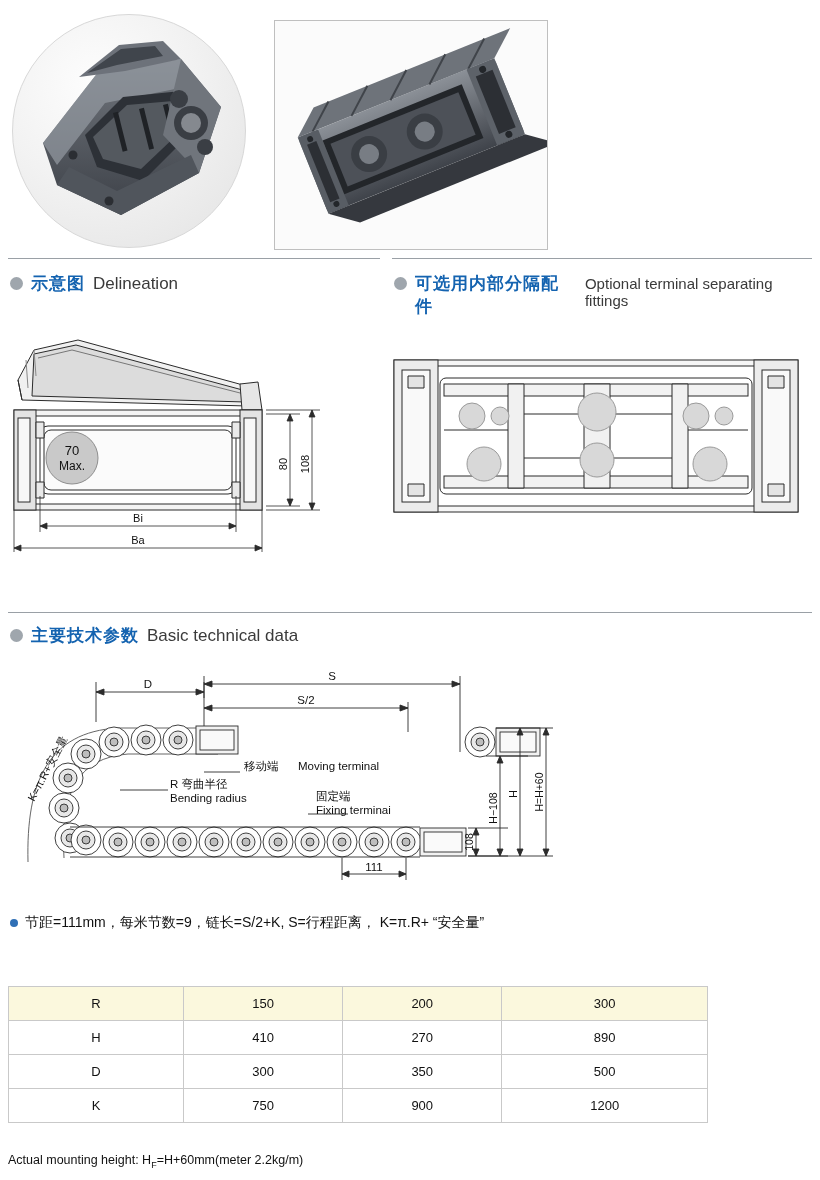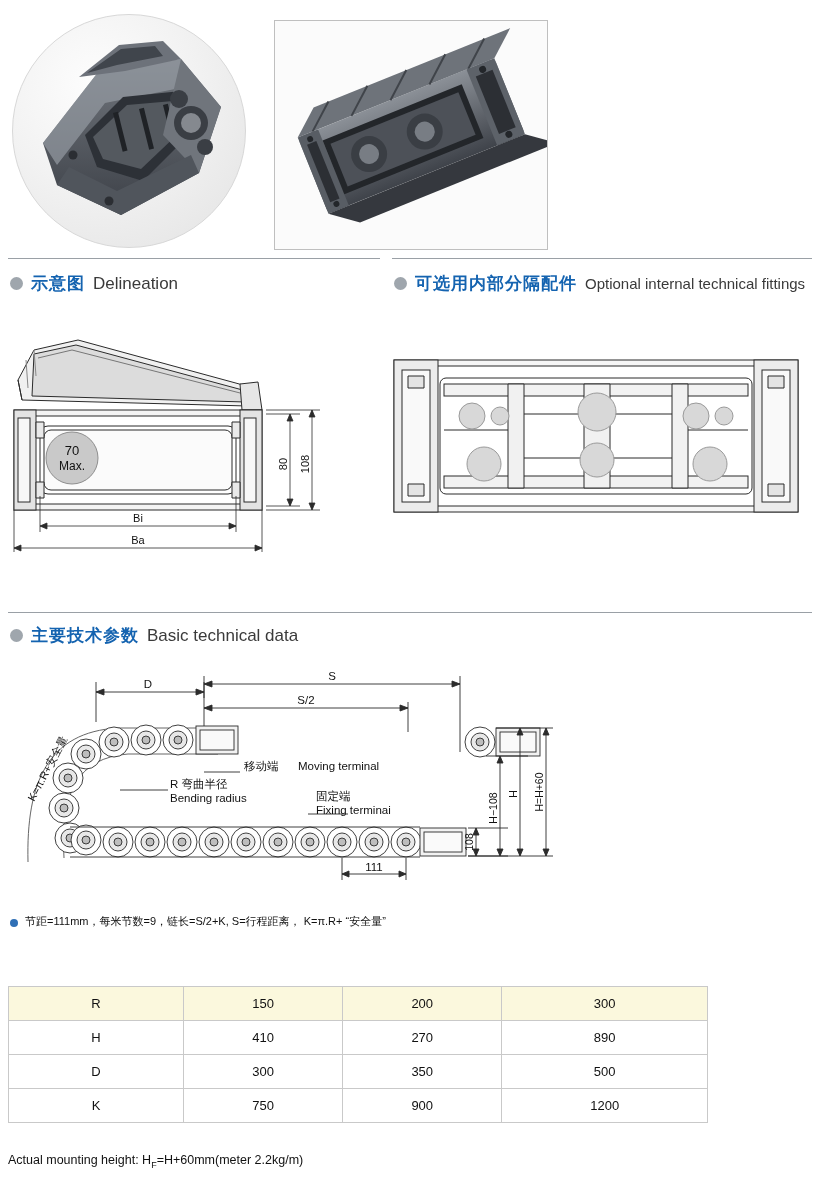--- a/index.html
+++ b/index.html
@@ -34,21 +34,21 @@
     background:#9fa6ad;display:inline-block;position:relative;top:1px;flex:none;
   }
   .cn-head{color:#1463b0;font-size:17px;font-weight:bold;letter-spacing:1px;}
   .en-head{color:#3a3a3a;font-size:17px;font-family:"Liberation Sans",sans-serif;}
 
   
   svg{display:block;}
   .dwg{position:absolute;}
 
   
-  .note-line{position:absolute;display:flex;align-items:flex-start;gap:7px;font-size:11px;color:#111;}
+  .note-line{position:absolute;display:flex;align-items:flex-start;gap:7px;font-size:14px;color:#111;}
   .bullet-sm{width:8px;height:8px;border-radius:50%;background:#2f6fb5;display:inline-block;margin-top:5px;flex:none;}
 
   
   table.data{
     position:absolute;left:8px;top:986px;width:700px;
     border-collapse:collapse;font-size:13px;
   }
   table.data td{
     border:1px solid #c9c9c9;
     text-align:center;height:31px;color:#111;
@@ -156,21 +156,21 @@
 
   <div class="sec-head" style="left:10px;top:272px;">
     <span class="bullet-lg"></span>
     <span class="cn-head">示意图</span>
     <span class="en-head">Delineation</span>
   </div>
 
   <div class="sec-head" style="left:394px;top:272px;">
     <span class="bullet-lg"></span>
     <span class="cn-head">可选用内部分隔配件</span>
-    <span class="en-head" style="font-size:15px;">Optional internal technical fittings</span>
+    <span class="en-head" style="font-size:15px;">Optional terminal separating fittings</span>
   </div>
 
   <div class="dwg" style="left:4px;top:310px;">
     <svg width="340" height="260" viewBox="0 0 340 260">
       <g stroke="#2b2b2b" fill="none" stroke-width="1">
 
         <path d="M14 70 L30 40 L74 30 L250 78 L244 96 L18 90 Z" fill="#f0f0f0"></path>
         <path d="M30 44 L72 35 L246 82 L242 92 L28 86 Z" fill="#dcdcdc"></path>
         <path d="M34 48 L68 40 L240 84" stroke="#777"></path>
         <path d="M14 70 L18 90"></path>

